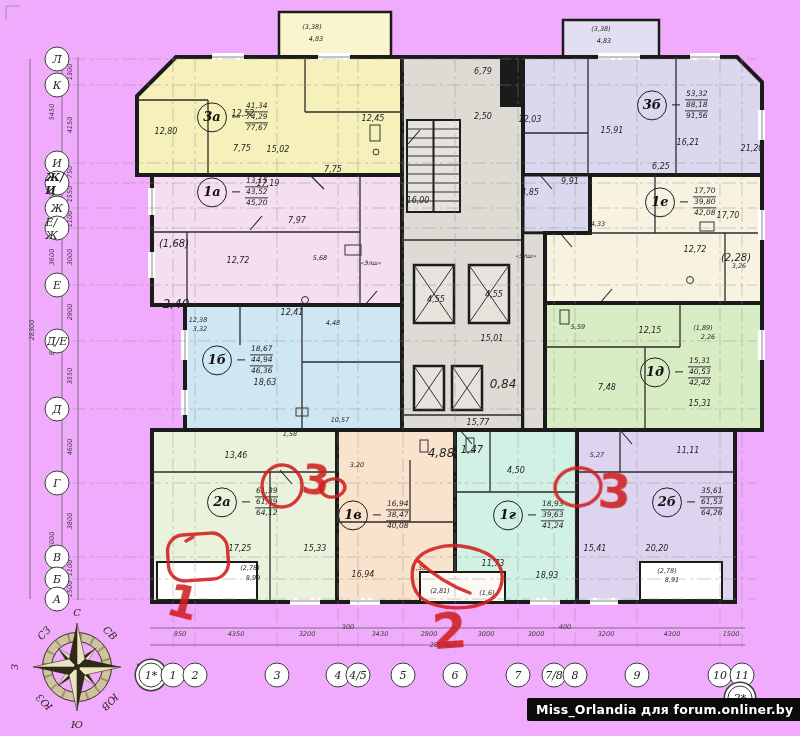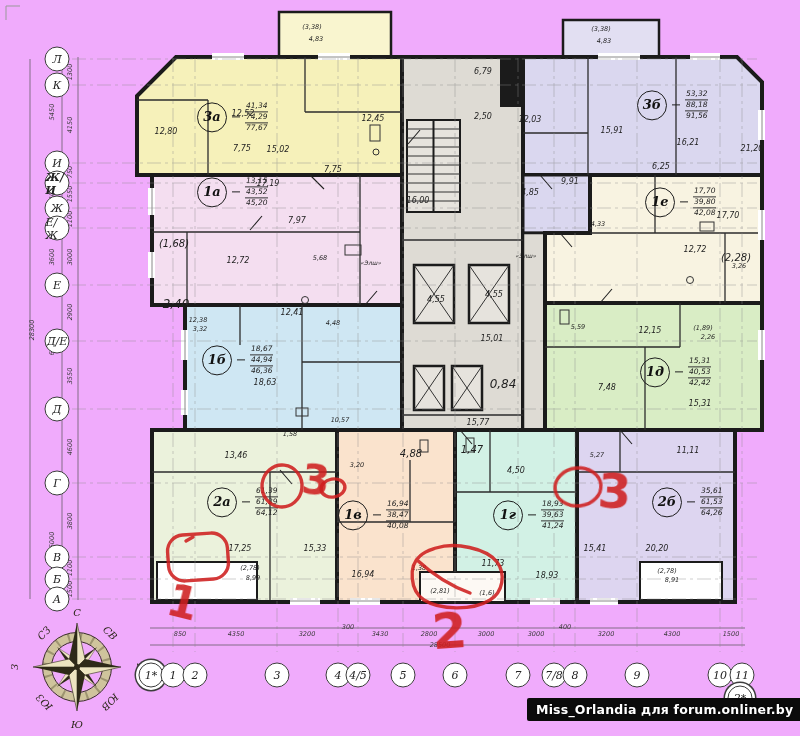--- a/index.html
+++ b/index.html
@@ -273,21 +273,21 @@
       <span class="rl" style="left: 703px; top: 328px; transform: translate(-50%, -50%); font-size: 6.5px;">(1,89)</span>
       <span class="rl" style="left: 708px; top: 337px; transform: translate(-50%, -50%); font-size: 6.5px;">2,26</span>
       <span class="rl" style="left: 236px; top: 455px; transform: translate(-50%, -50%);">13,46</span>
       <span class="rl" style="left: 240px; top: 548px; transform: translate(-50%, -50%);">17,25</span>
       <span class="rl" style="left: 315px; top: 548px; transform: translate(-50%, -50%);">15,33</span>
       <span class="rl" style="left: 357px; top: 465px; transform: translate(-50%, -50%); font-size: 6.5px;">3,20</span>
       <span class="rl" style="left: 250px; top: 568px; transform: translate(-50%, -50%); font-size: 6.5px;">(2,78)</span>
       <span class="rl" style="left: 253px; top: 578px; transform: translate(-50%, -50%); font-size: 6.5px;">8,99</span>
       <span class="rl" style="left: 363px; top: 574px; transform: translate(-50%, -50%);">16,94</span>
       <span class="rl" style="left: 419px; top: 568px; transform: translate(-50%, -50%); font-size: 6.5px;">1,38</span>
-      <span class="rl" style="left: 411px; top: 453px; transform: translate(-50%, -50%); font-size: 10px;">4,88</span>
+      <span class="rl" style="left: 441px; top: 453px; transform: translate(-50%, -50%); font-size: 12px;">4,88</span>
       <span class="rl" style="left: 440px; top: 591px; transform: translate(-50%, -50%); font-size: 6.5px;">(2,81)</span>
       <span class="rl" style="left: 487px; top: 593px; transform: translate(-50%, -50%); font-size: 6.5px;">(1,6)</span>
       <span class="rl" style="left: 472px; top: 449px; transform: translate(-50%, -50%); font-size: 10px;">1,47</span>
       <span class="rl" style="left: 516px; top: 470px; transform: translate(-50%, -50%);">4,50</span>
       <span class="rl" style="left: 493px; top: 563px; transform: translate(-50%, -50%);">11,73</span>
       <span class="rl" style="left: 547px; top: 575px; transform: translate(-50%, -50%);">18,93</span>
       <span class="rl" style="left: 597px; top: 455px; transform: translate(-50%, -50%); font-size: 6.5px;">5,27</span>
       <span class="rl" style="left: 688px; top: 450px; transform: translate(-50%, -50%);">11,11</span>
       <span class="rl" style="left: 595px; top: 548px; transform: translate(-50%, -50%);">15,41</span>
       <span class="rl" style="left: 657px; top: 548px; transform: translate(-50%, -50%);">20,20</span>

